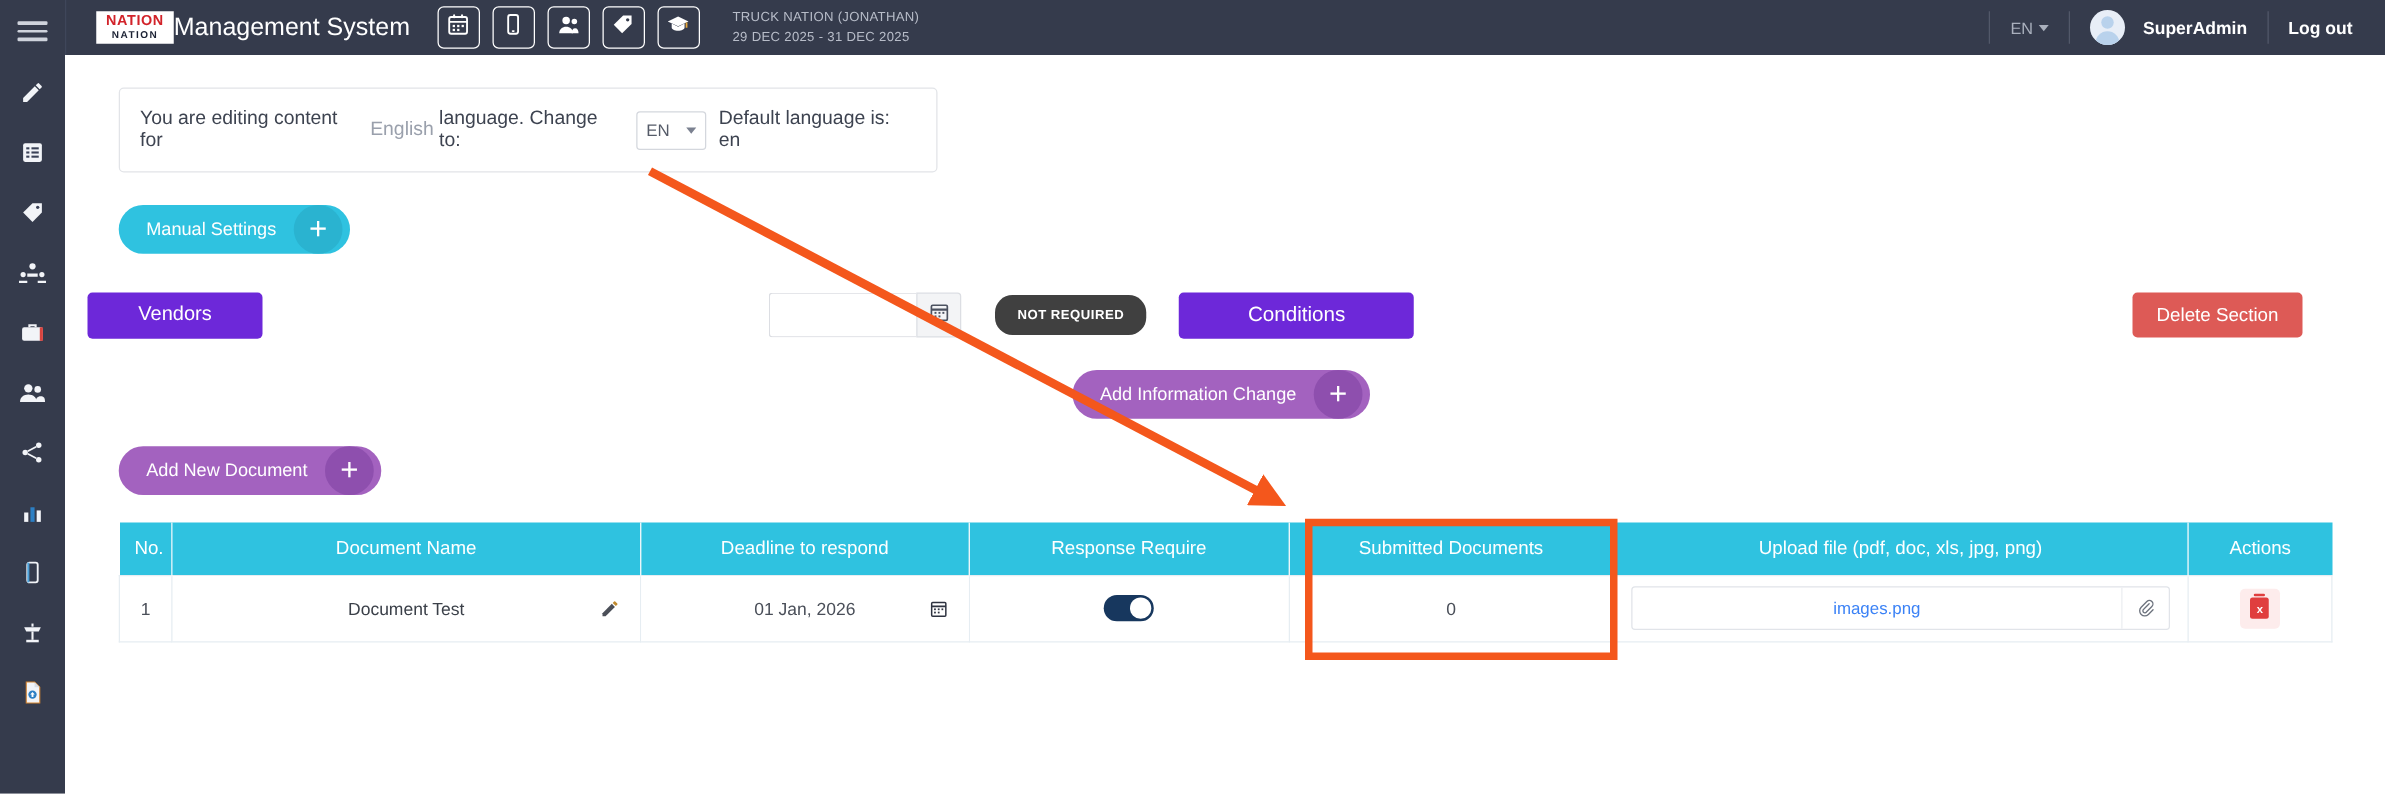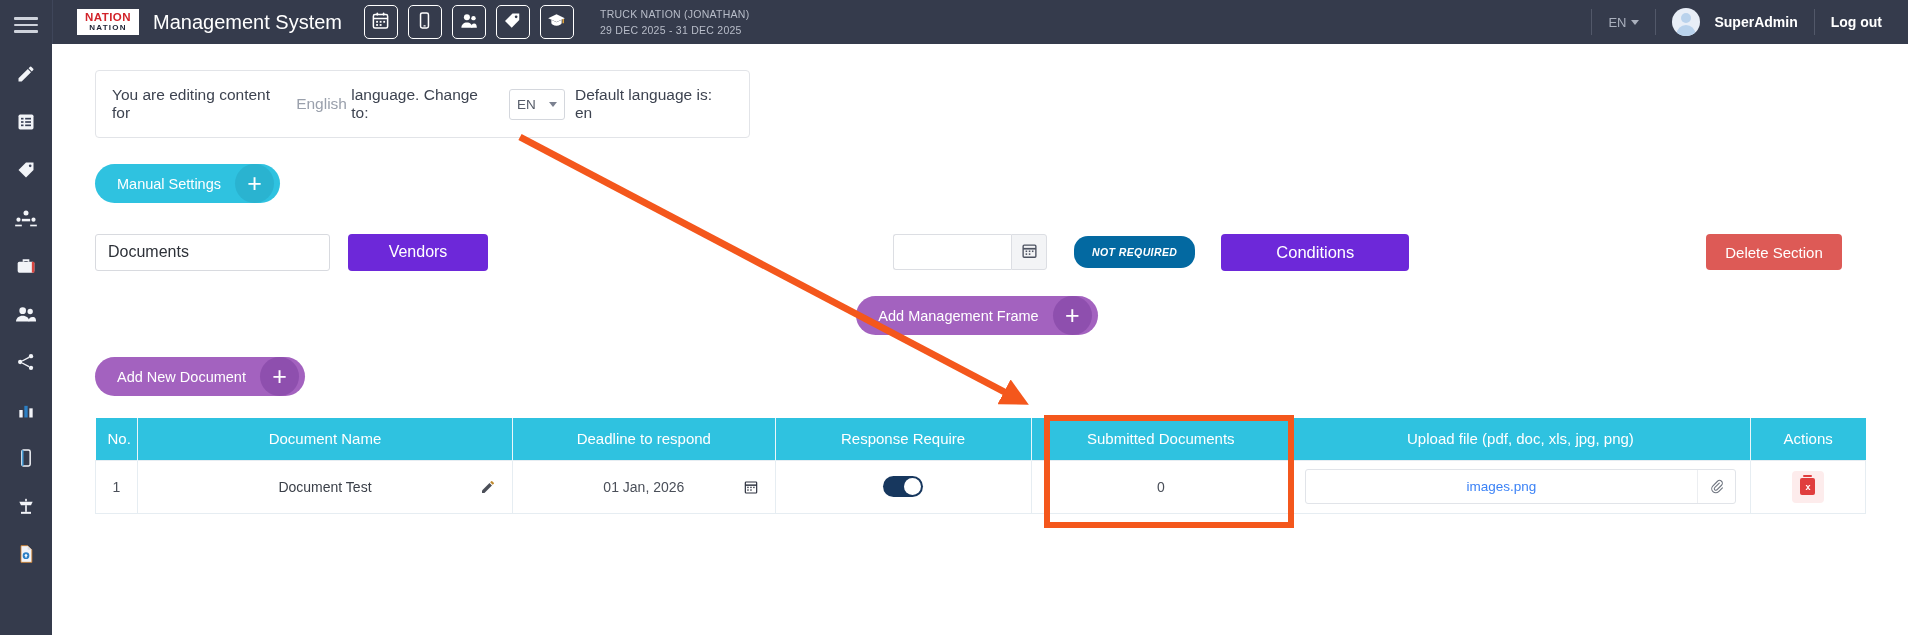--- a/index.html
+++ b/index.html
@@ -56,21 +56,20 @@
   }
   .logo-badge .l1 {
     font-size: 11.5px; font-weight: bold; color: #d2232a;
     letter-spacing: .5px;
   }
   .logo-badge .l2 {
     font-size: 8px; font-weight: bold; color: #1b2133;
     letter-spacing: 1.2px;
   }
   #header .app-title {
-    margin-left: 14px;
     color: #ffffff;
     font-size: 20px;
     font-weight: 400;
     white-space: nowrap;
   }
   .hdr-icons { display: flex; gap: 10px; margin-left: 22px; }
   .hdr-icon {
     width: 34px; height: 34px;
     border: 1.5px solid #ffffff;
     border-radius: 5px;
@@ -207,24 +206,24 @@
   .date-btn {
     width: 36px; height: 36px;
     border: 1px solid #dcdee3; border-radius: 0 3px 3px 0;
     background: #f3f4f6;
     display: flex; align-items: center; justify-content: center;
     cursor: pointer;
   }
   .tag-notreq {
     margin-left: 27px;
     height: 26px; border-radius: 14px;
-    background: #0369a1; color: #fff;
+    background: #404040; color: #fff;
     font-size: 10.5px; font-weight: bold; letter-spacing: .4px;
     display: flex; align-items: center; justify-content: center;
-    padding: 16px 18px; cursor: pointer; font-style: italic;
+    padding: 16px 18px; cursor: pointer;
   }
   .btn-conditions {
     margin-left: 26px; width: 188px; height: 37px; font-size: 16.5px;
   }
   .btn-delete-section {
     position: absolute; right: 66px;
     width: 136px; height: 36px; font-size: 15px;
   }
 
   #info-frame-row {
@@ -552,21 +551,20 @@
     </div>
 
     <div id="manual-settings-row">
       <button class="pill cyan">
         <span>Manual Settings</span>
         <span class="plus-circle">+</span>
       </button>
     </div>
 
     <div class="section-row">
-      <input class="doc-input" value="Documents" style="">
       <button class="btn btn-teal btn-vendors">Vendors</button>
 
       <div class="date-group">
         <input class="date-input" value="" style="">
         <div class="date-btn">
           <span>
             <svg width="17" height="17" viewBox="0 0 24 24">
                 <rect x="3" y="4.5" width="18" height="17" rx="1.5" fill="none" stroke="#4c5260" stroke-width="1.9"></rect>
                 <path d="M3 9.5h18" stroke="#4c5260" stroke-width="2.4"></path>
                 <rect x="6.5" y="12" width="2.2" height="2.2" fill="#4c5260"></rect>
@@ -581,21 +579,21 @@
 
       <div class="tag-notreq">NOT REQUIRED</div>
 
       <button class="btn btn-red btn-delete-section">Delete Section</button>
 
       <button class="btn btn-teal btn-conditions">Conditions</button>
     </div>
 
     <div id="info-frame-row">
       <button class="pill purple">
-        <span>Add Management Frame</span>
+        <span>Add Information Change</span>
         <span class="plus-circle">+</span>
       </button>
     </div>
 
     <div id="add-doc-row">
       <button class="pill purple">
         <span>Add New Document</span>
         <span class="plus-circle">+</span>
       </button>
     </div>

